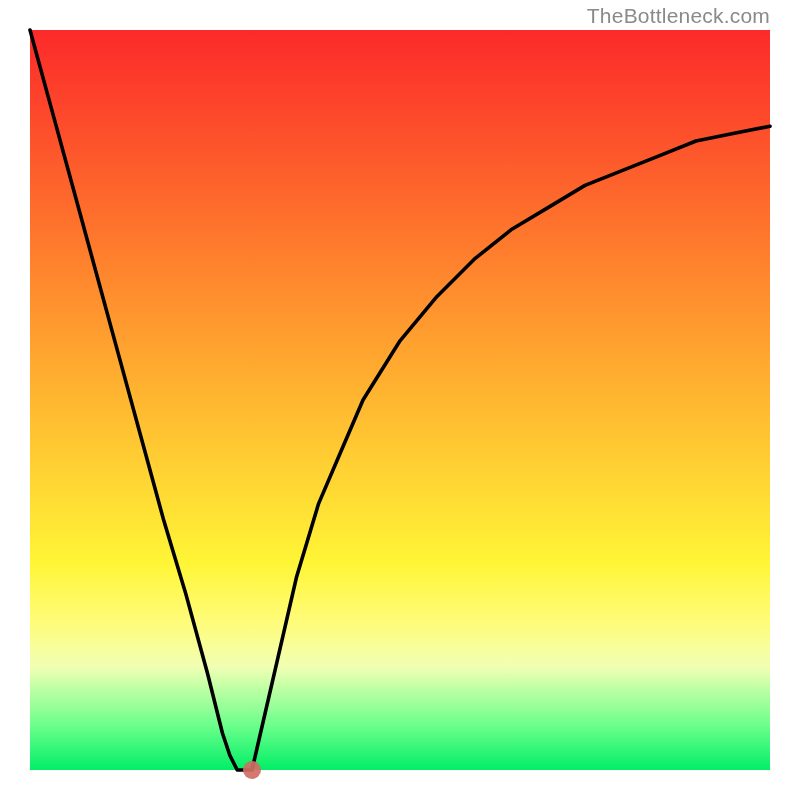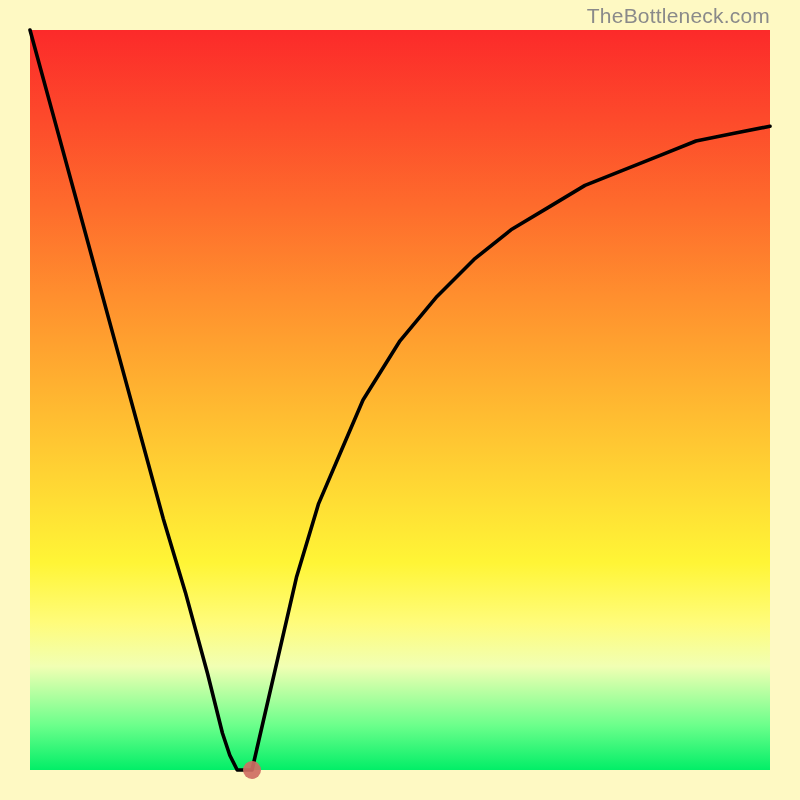--- a/index.html
+++ b/index.html
@@ -8,21 +8,21 @@
     width: 800px;
     height: 800px;
     background: #000;
     overflow: hidden;
     font-family: Arial, Helvetica, sans-serif;
   }
   .frame {
     position: relative;
     width: 800px;
     height: 800px;
-    background: #fef9c3;
+    background: #ffffff;
     text-align: center;
   }
   .plot-area {
     position: absolute;
     left: 30px;
     top: 30px;
     width: 740px;
     height: 740px;
     
     background: linear-gradient(to bottom,

